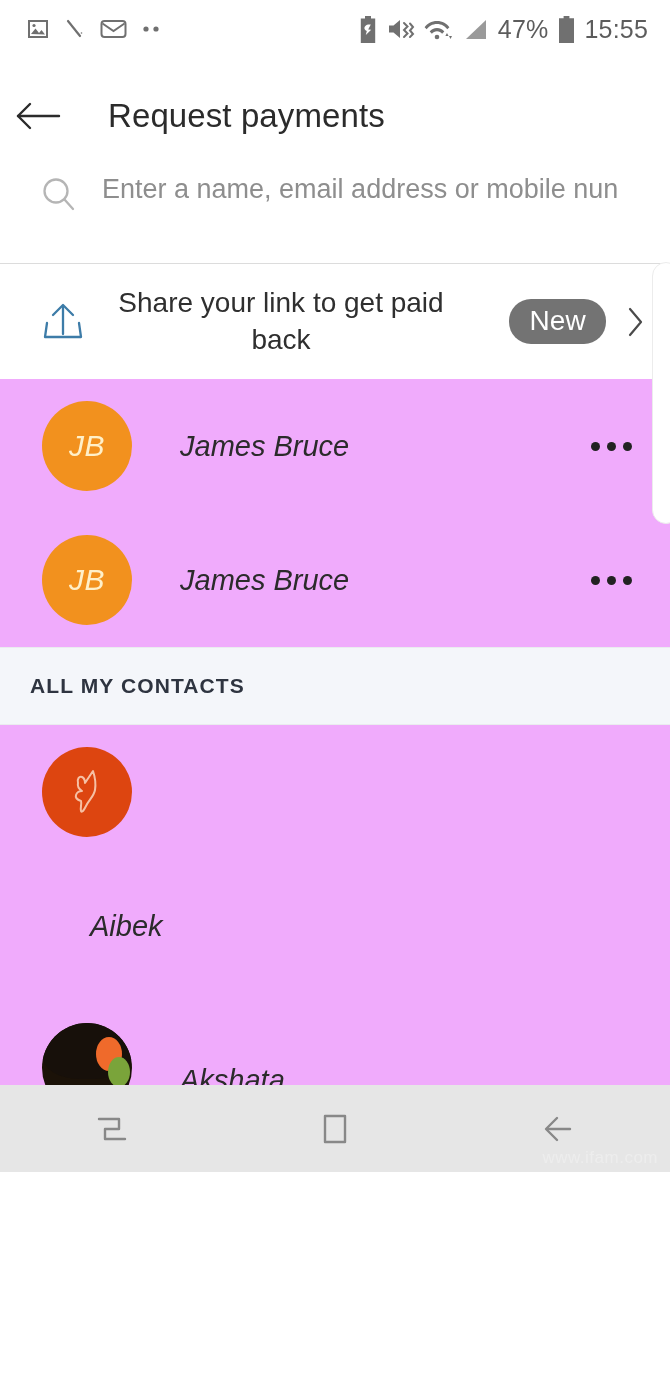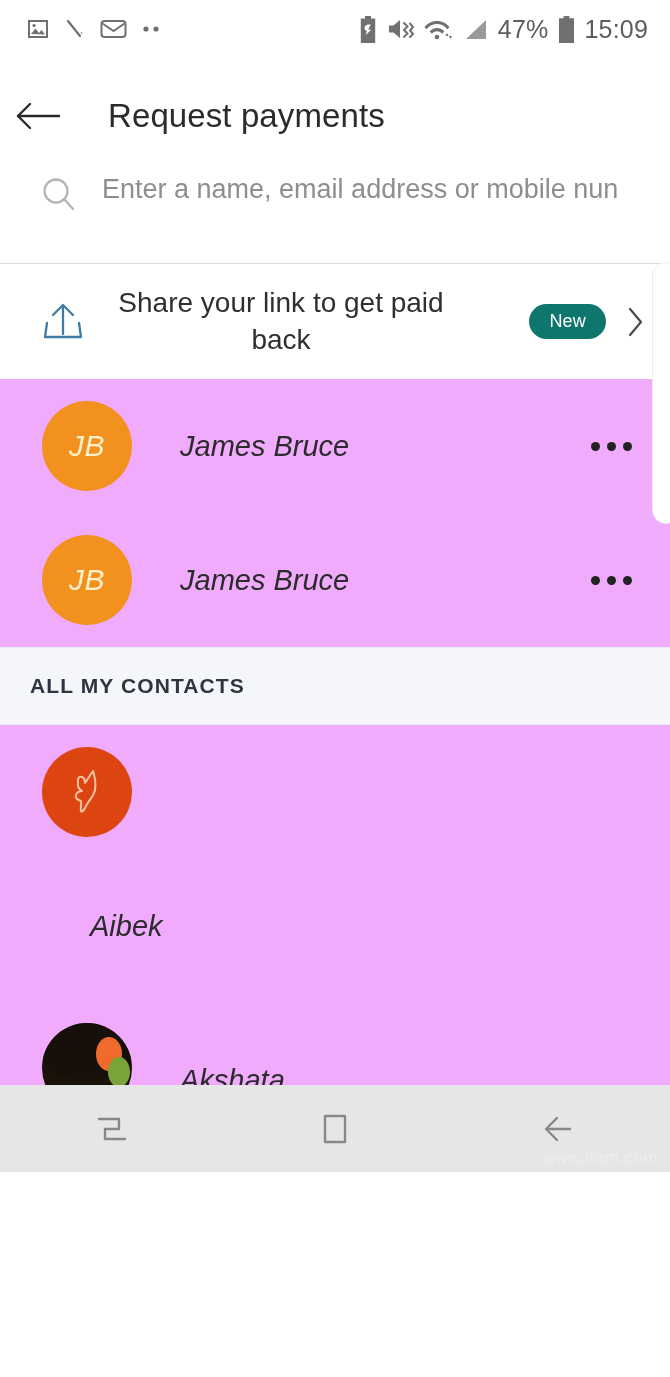--- a/index.html
+++ b/index.html
@@ -84,23 +84,23 @@
   .share-icon-wrap { width:62px; height:62px; display:flex; align-items:center; justify-content:center; flex:0 0 62px; }
   .share-text {
     margin-left:22px;
     font-size:28px; line-height:1.32;
     color:#2f2f2f;
     max-width:330px;
     text-align:center;
   }
   .share-right { margin-left:auto; display:flex; align-items:center; gap:16px; }
   .new-badge {
-    background:#0f766e;
+    background:#737373;
     color:#ffffff;
-    font-size:18px;
+    font-size:28px;
     padding:8px 20px 9px;
     border-radius:22px;
     line-height:1;
     letter-spacing:0.2px;
   }
   .chev-wrap { width:26px; height:34px; display:flex; align-items:center; justify-content:center; }
 
   
   .card-edge {
     position:absolute;
@@ -246,21 +246,21 @@
         <path d="M23 16 L24.6 19 L21.4 19z"></path>
         <path d="M26.5 22 L25 19 L28 19z"></path>
       </svg>
       <svg class="sb-icon" width="26" height="25" viewBox="0 0 26 25" fill="currentColor">
         <path d="M23 3 L23 22 L3 22z" fill="#9a9a9a"></path>
       </svg>
       <span class="sb-text sb-pct">47%</span>
       <svg class="sb-icon" width="17" height="27" viewBox="0 0 17 27" fill="currentColor">
         <path d="M5.6 0h5.8v2.3H16V27H1V2.3h4.6z"></path>
       </svg>
-      <span class="sb-text">15:09</span>
+      <span class="sb-text">15:55</span>
     </div>
   </div>
 
   <div class="header">
     <div class="back-arrow">
       <svg width="46" height="34" viewBox="0 0 46 34" fill="none" stroke="#2b2b2b" stroke-width="2.4" stroke-linecap="round" stroke-linejoin="round">
         <path d="M44 17 H3"></path>
         <path d="M15 5 L3 17 L15 29"></path>
       </svg>
     </div>

